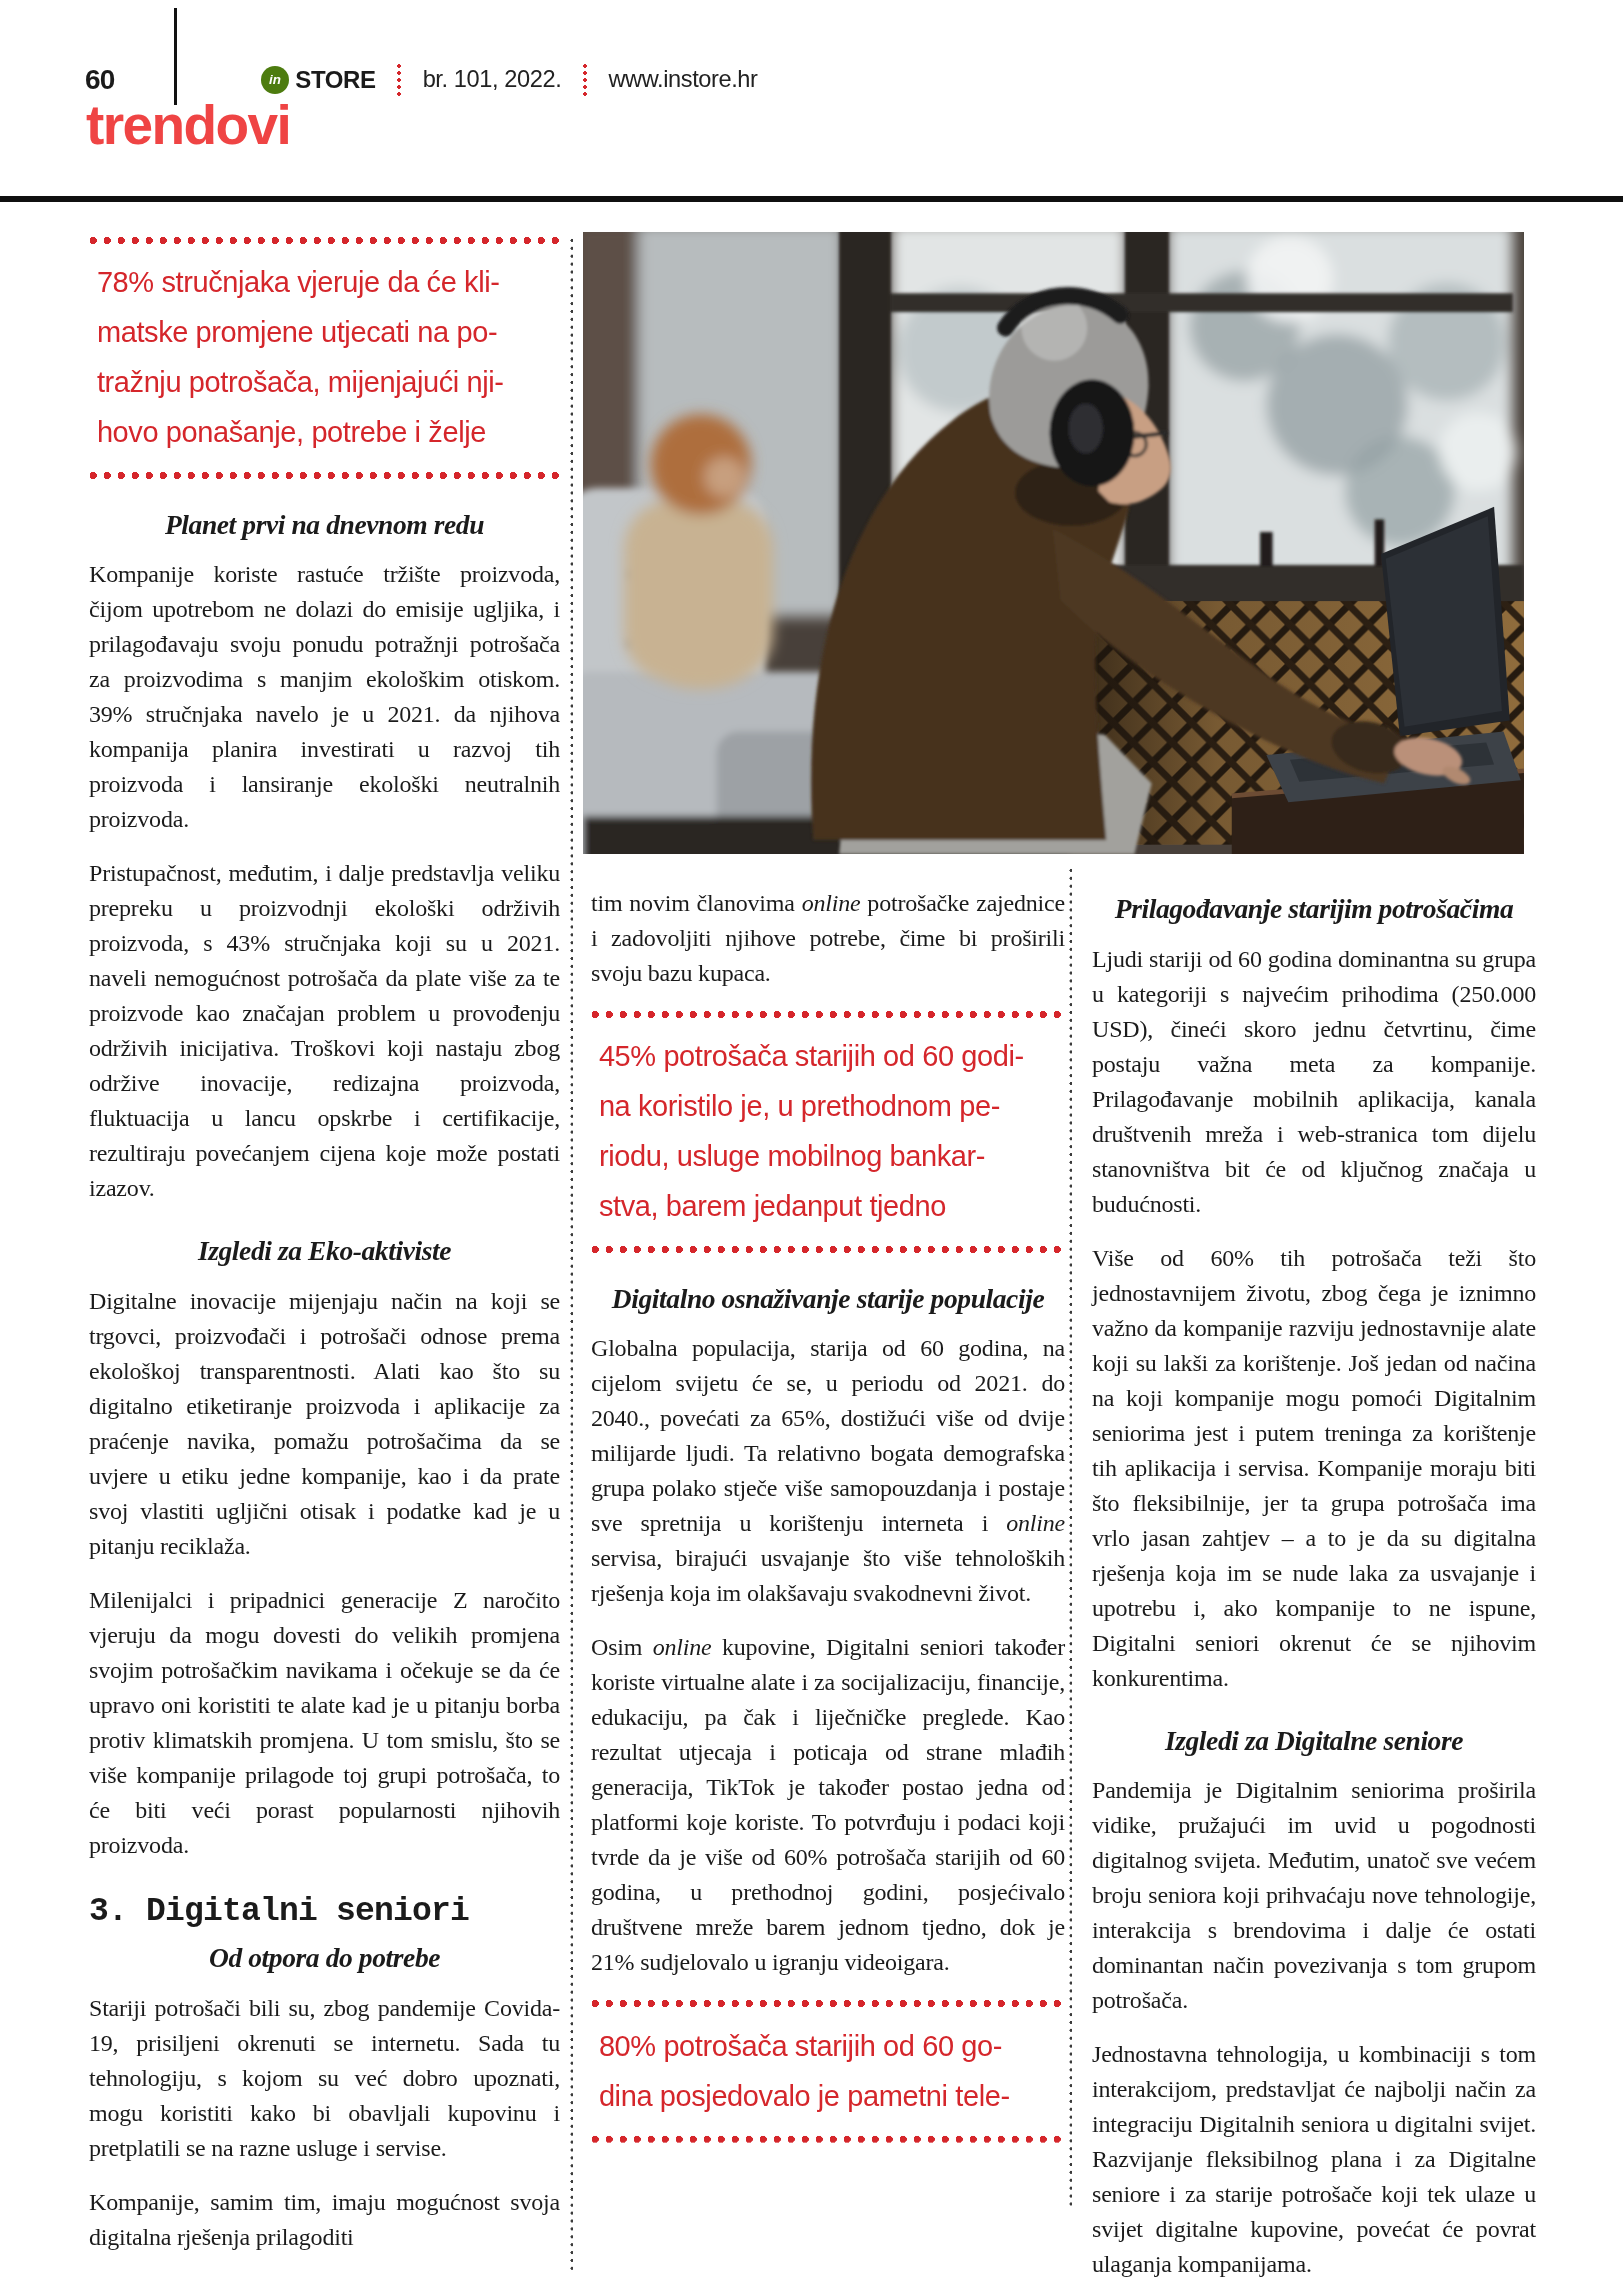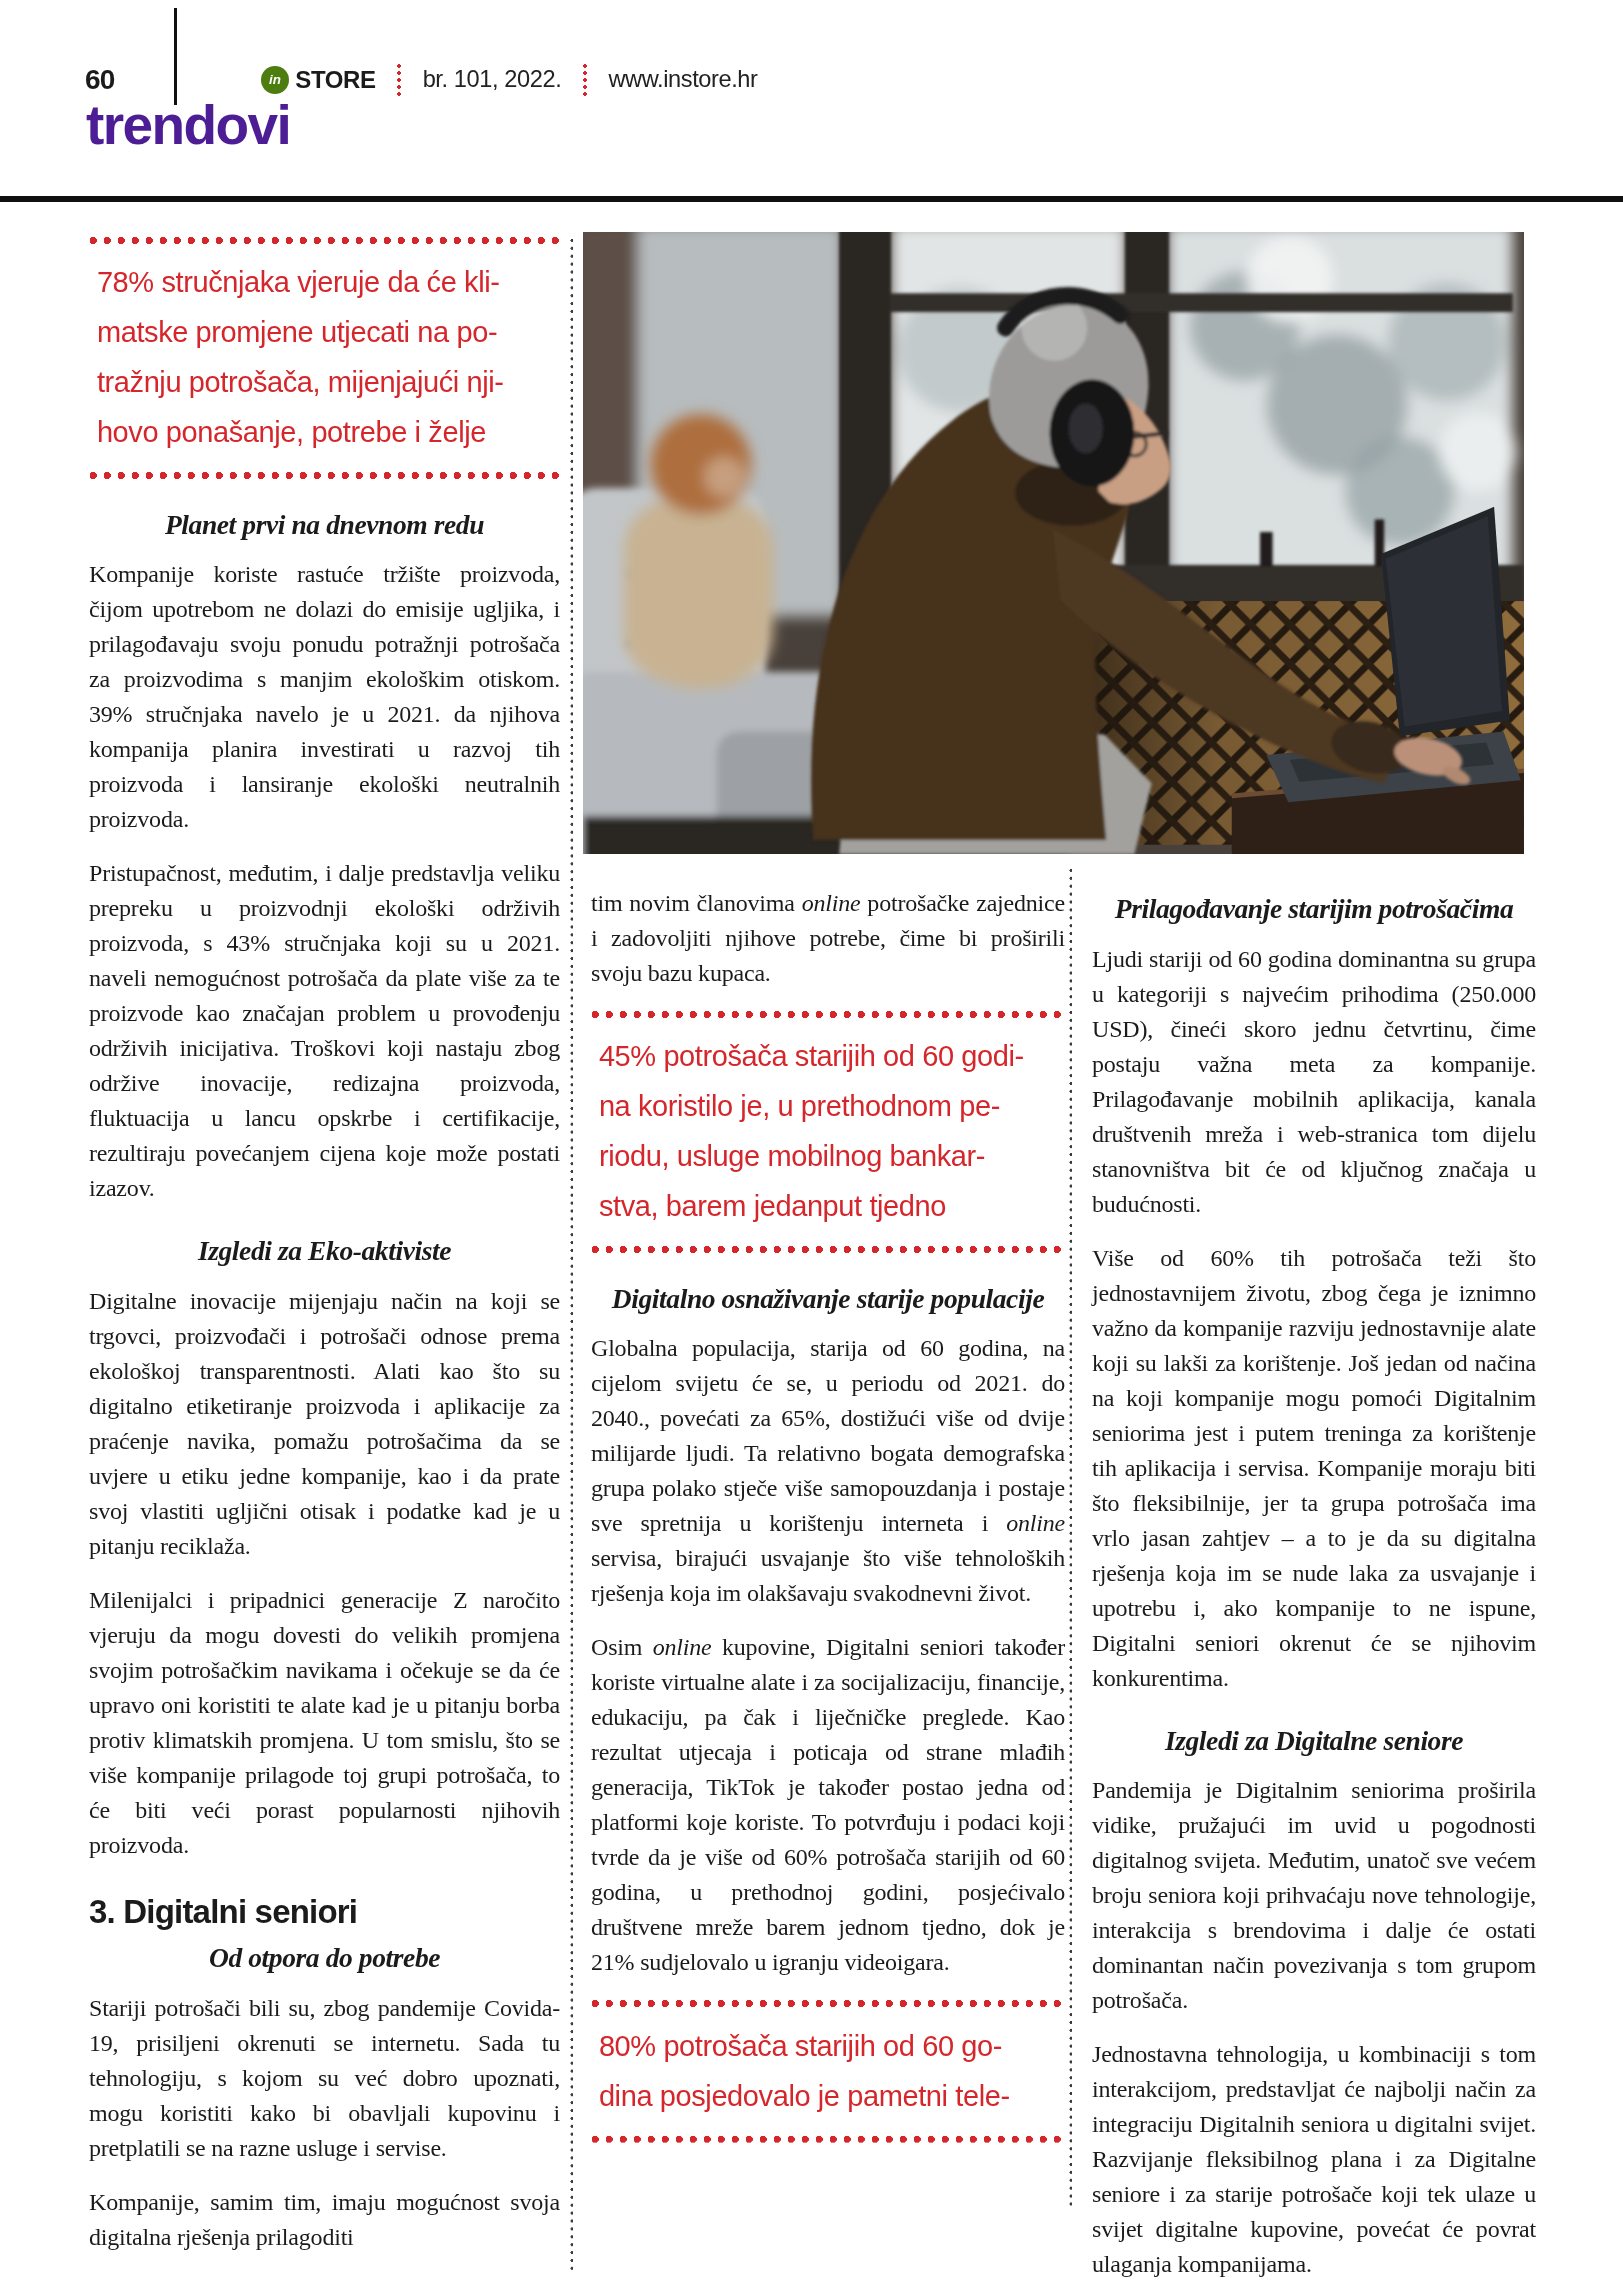--- a/index.html
+++ b/index.html
@@ -17,21 +17,21 @@
   .logo-circle{width:28px; height:28px; border-radius:50%; background:#4d7c0f; color:#fff;
                display:flex; align-items:center; justify-content:center;
                font-size:13.4px; font-weight:700; font-style:italic;}
   .logo-store{font-size:24px; font-weight:800; letter-spacing:-0.4px;}
   .hsep{display:inline-block; width:6.3px; height:33px;
         background:radial-gradient(circle 2px at 3.1px 3.1px,var(--red) 97%,transparent 100%);
         background-size:6.3px 7px; background-repeat:repeat-y;}
   .issue,.website{font-size:23.6px; color:#222; letter-spacing:-0.4px;}
   .page-title{position:absolute; left:86px; top:93px; margin:0;
       font-family:"Liberation Sans", sans-serif; font-size:55px; font-weight:800;
-      letter-spacing:-1.6px; color:#4c1d95;}
+      letter-spacing:-1.6px; color:#ef4444;}
   .top-rule{position:absolute; left:0; top:196px; width:1623px; height:5.5px; background:#101010;}
 
   :root{--red:#d5262b;}
 
   
   .col{position:absolute; font-size:24px; line-height:35px; text-align:justify; letter-spacing:-0.2px;}
   .col p{margin:0 0 19px 0;}
   .col-left{left:89px; top:236px; width:471px;}
   .col-mid{left:591px; top:886px; width:474px;}
   .col-right{left:1092px; top:891px; width:444px;}
@@ -48,21 +48,21 @@
      background-size:14px 8.6px; background-repeat:repeat-x;}
   .pullquote{margin:11px 0 23.6px 0;}
   .pq-body{padding:12.6px 0 14px 7.9px; color:var(--red);
      font-family:"Liberation Sans", sans-serif; font-size:29px; line-height:50px;
      text-align:left; letter-spacing:-0.4px;}
   .pq-body div{white-space:nowrap;}
 
   
   .h-serif{font-size:27.5px; font-weight:700; font-style:italic; margin:27px 0 15.7px 0;
            letter-spacing:-0.4px; text-align:center;}
-  .h-sans{font-family:Liberation Sans, sans-serif; font-size:33px; font-weight:700;
+  .h-sans{font-family:Liberation Mono, monospace; font-size:33px; font-weight:700;
           margin:31px 0 11px 0; letter-spacing:-0.8px; text-align:left;}
   .col > .h-first{margin-top:0;}
 
   
   .photo{position:absolute; left:583px; top:232px; width:941px; height:622px; overflow:hidden; background:#3f3935;}
   .photo svg{display:block;}
   i{font-style:italic;}
 </style>
 </head>
 <body>

